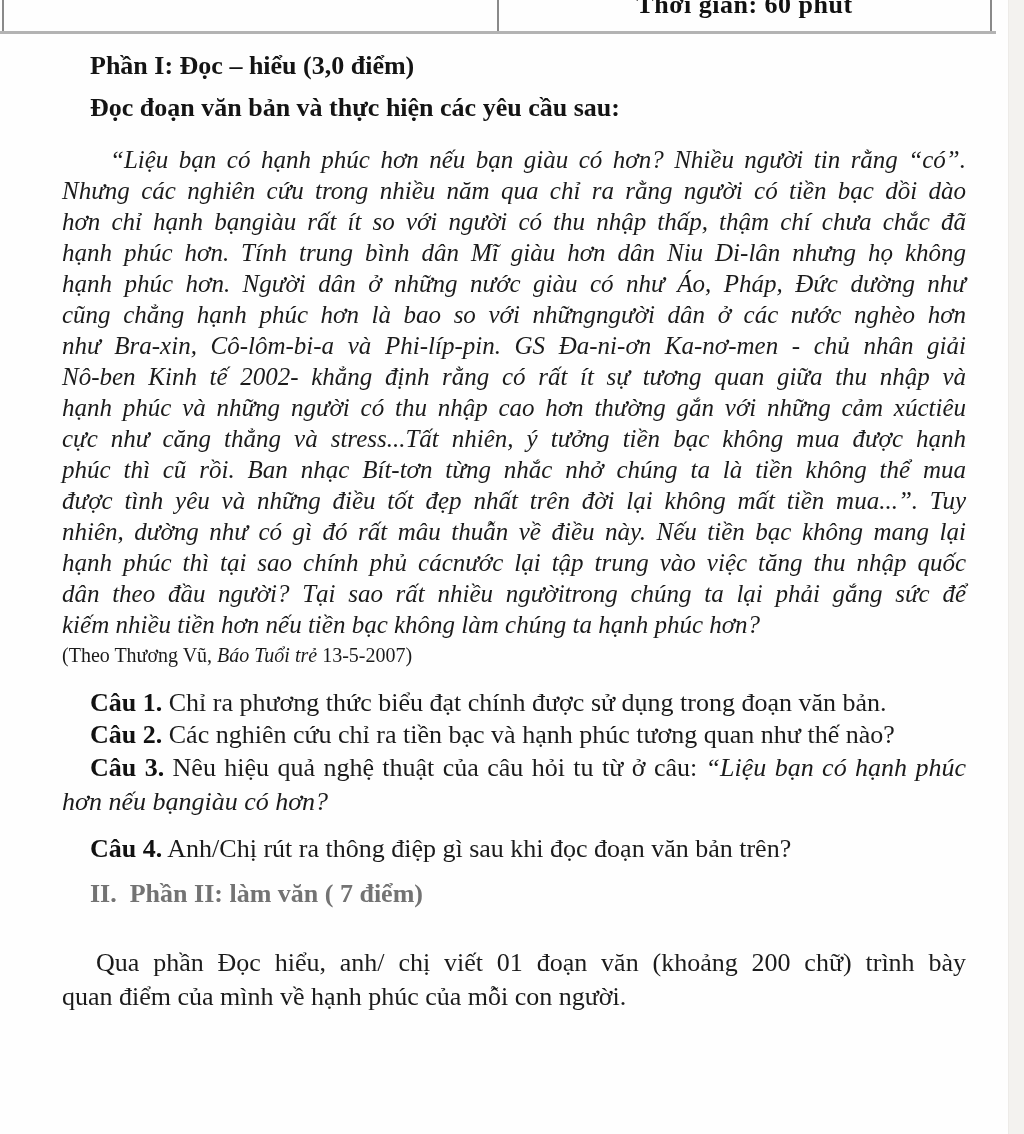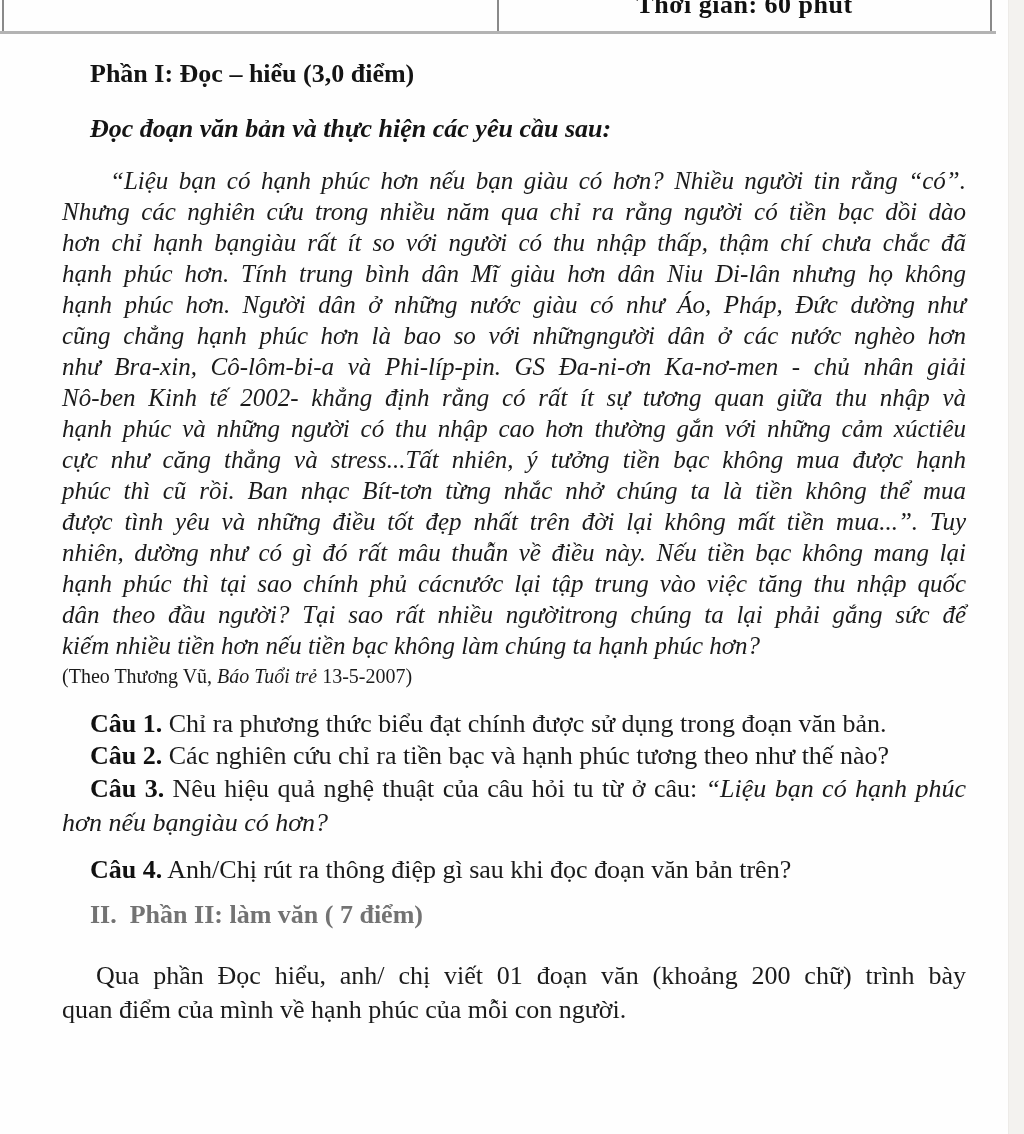--- a/index.html
+++ b/index.html
@@ -50,31 +50,31 @@
     position: absolute;
     right: 0; top: 0;
     width: 15px; height: 100%;
     background: #f3f2ef;
     border-left: 1px solid #edebe8;
   }
 
   
   .content {
     position: absolute;
-    left: 62px; top: 33px;
+    left: 62px; top: 25px;
     width: 904px;
   }
   .sec-heading {
     font-weight: bold;
     font-size: 26px;
     line-height: 30px;
     margin: 26px 0 0 28px;
     color: #141414;
   }
-  .sec-heading.second { margin-top: 25px; font-style: italic; }
+  .sec-heading.second { margin-top: 12px; }
 
   
   .passage {
     margin-top: 21px;
     font-style: italic;
     font-size: 25px;
     line-height: 31px;
   }
   .p-line {
     text-align: justify;
@@ -115,21 +115,21 @@
 
   .sec2-heading {
     font-weight: bold;
     font-size: 26px;
     line-height: 32px;
     margin: 13px 0 0 28px;
     color: #737373;
   }
 
   .prompt {
-    margin-top: 28px;
+    margin-top: 36px;
     font-size: 26px;
     line-height: 34px;
   }
   .prompt .l1 {
     text-indent: 34px;
     text-align: justify;
     text-align-last: justify;
   }
   .prompt .l2 { text-align: left; }
 </style>
@@ -169,21 +169,21 @@
         <div class="p-line">nhiên, dường như có gì đó rất mâu thuẫn về điều này. Nếu tiền bạc không mang lại</div>
         <div class="p-line">hạnh phúc thì tại sao chính phủ cácnước lại tập trung vào việc tăng thu nhập quốc</div>
         <div class="p-line">dân theo đầu người? Tại sao rất nhiều ngườitrong chúng ta lại phải gắng sức để</div>
         <div class="p-line">kiếm nhiều tiền hơn nếu tiền bạc không làm chúng ta hạnh phúc hơn?</div>
       </div>
 
     <div class="attribution"><span>(Theo Thương Vũ, </span><span class="src">Báo Tuổi trẻ</span><span> 13-5-2007)</span></div>
 
     <div class="question q1"><span class="q-label">Câu 1.</span><span> Chỉ ra phương thức biểu đạt chính được sử dụng trong đoạn văn bản.</span></div>
 
-    <div class="question"><span class="q-label">Câu 2.</span><span> Các nghiên cứu chỉ ra tiền bạc và hạnh phúc tương theo như thế nào?</span></div>
+    <div class="question"><span class="q-label">Câu 2.</span><span> Các nghiên cứu chỉ ra tiền bạc và hạnh phúc tương quan như thế nào?</span></div>
 
     <div class="question q3-l1"><span class="q-label">Câu 3.</span><span> Nêu hiệu quả nghệ thuật của câu hỏi tu từ ở câu: </span><span class="q-quote">“Liệu bạn có hạnh phúc</span></div>
     <div class="question q3-l2">hơn nếu bạngiàu có hơn?</div>
 
     <div class="question q4"><span class="q-label">Câu 4.</span><span> Anh/Chị rút ra thông điệp gì sau khi đọc đoạn văn bản trên?</span></div>
 
     <div class="sec2-heading">II.&nbsp; Phần II: làm văn ( 7 điểm)</div>
 
     <div class="prompt">
       <div class="l1">Qua phần Đọc hiểu, anh/ chị viết 01 đoạn văn (khoảng 200 chữ) trình bày</div>

